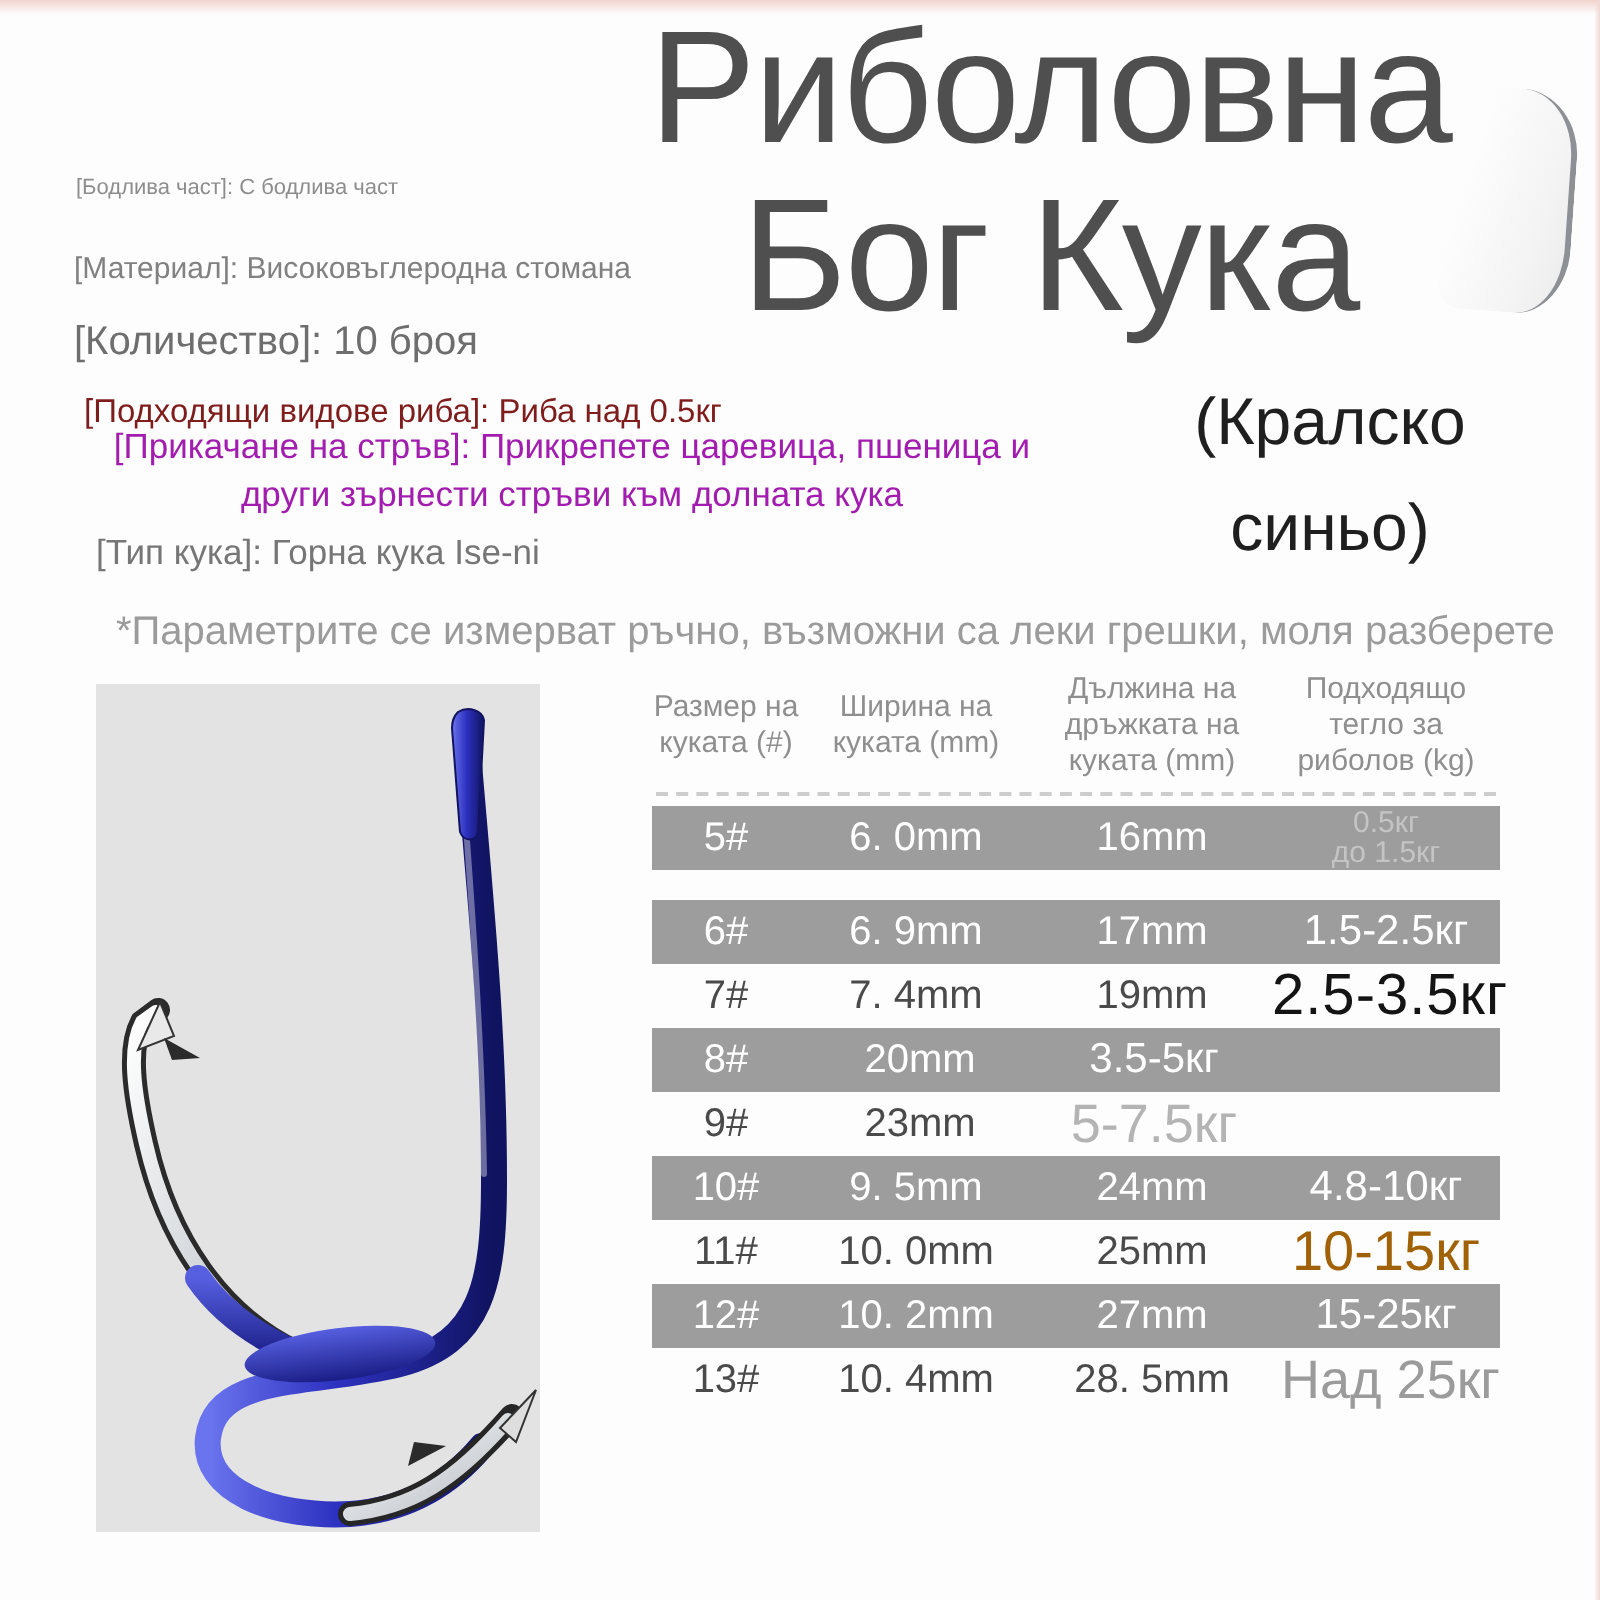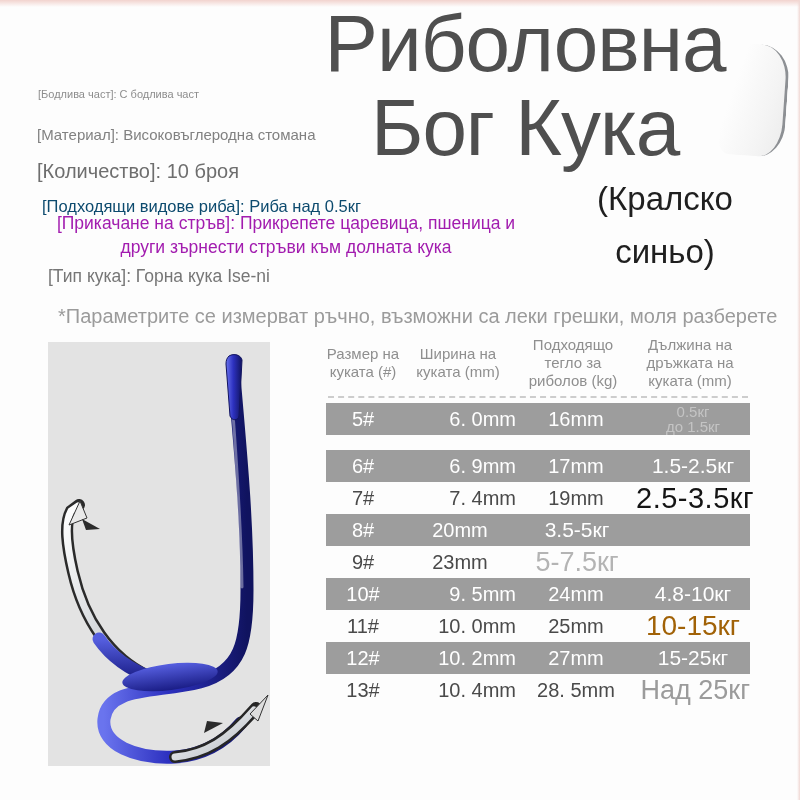--- a/index.html
+++ b/index.html
@@ -10,35 +10,35 @@
   }
   
   .top-strip{position:absolute;left:0;top:0;width:800px;height:7px;
     background:linear-gradient(to bottom,#f2d3ce,rgba(255,255,255,0));}
   .right-strip{position:absolute;right:0;top:0;width:3px;height:800px;
     background:linear-gradient(to left,#f0d8d4,rgba(255,255,255,0));}
 
   
   .title{position:absolute;left:255px;top:2px;width:540px;text-align:center;
     color:#4f4f4f;font-size:80px;line-height:84px;letter-spacing:-1px;}
-  .subtitle{position:absolute;left:556px;top:172px;width:218px;text-align:center;
+  .subtitle{position:absolute;left:556px;top:184px;width:218px;text-align:center;
     color:#1f1f1f;font-size:33px;line-height:53px;}
 
   
   .pack-edge{position:absolute;left:722px;top:44px;width:62px;height:112px;
     background:linear-gradient(105deg,rgba(255,255,255,0) 25%,#f4f4f4 70%,#ececec);
     border-right:3px solid #8d9094;border-radius:10px 45% 40% 12px/10px 30% 30% 12px;
     transform:rotate(4deg);}
 
   
   .spec{position:absolute;color:#7d7d7d;white-space:nowrap;}
   .sp1{left:38px;top:88px;font-size:11px;color:#8d8d8d;}
   .sp2{left:37px;top:126px;font-size:15px;color:#818181;}
   .sp3{left:37px;top:160px;font-size:20px;color:#6e6e6e;}
-  .sp4{left:42px;top:197px;font-size:16.5px;color:#0c4a6e;}
+  .sp4{left:42px;top:197px;font-size:16.5px;color:#7f1d1d;}
   .sp5{left:40px;top:211px;width:492px;font-size:17.5px;line-height:24px;
        color:#a21caf;text-align:center;white-space:normal;}
   .sp6{left:48px;top:266px;font-size:17.5px;color:#767676;}
   .disclaimer{position:absolute;left:58px;top:305px;font-size:20px;color:#9b9b9b;white-space:nowrap;}
 
   
   .hook-box{position:absolute;left:48px;top:342px;width:222px;height:424px;background:#e3e3e3;}
   .hook-box svg{display:block;width:100%;height:100%;}
 
   
@@ -46,21 +46,21 @@
   .thead{display:flex;align-items:center;min-height:58px;
     color:#8f8f8f;font-size:15px;line-height:18px;text-align:center;}
   .hc{flex:none;}
   .hc1{width:74px;}.hc2{width:116px;}.hc3{width:120px;}.hc4{width:114px;}
   .dash{border-top:2px dashed #cdcdcd;margin:4px 2px 5px 2px;}
   .row{display:flex;align-items:center;height:32px;text-align:center;font-size:20px;}
   .row.gray{background:#9d9d9d;color:#ffffff;}
   .row.white{background:transparent;color:#4a4a4a;}
   .gap{height:15px;}
   .c{flex:none;}
-  .c1{width:74px;}.c2{width:116px;text-align:right;}.c3{width:120px;}.c4{width:114px;}
+  .c1{width:74px;}.c2{width:116px;}.c3{width:120px;}.c4{width:114px;}
   
   .wt-a{font-size:15px;line-height:15px;color:#c4c4c4;}
   .wt-a span{display:block;}
   .wt-b{font-size:21px;color:#ffffff;}
   .wt-c{font-size:29px;color:#141414;letter-spacing:0.5px;white-space:nowrap;}
   .wt-d{font-size:27px;color:#b4b4b4;white-space:nowrap;}
   .wt-e{font-size:28px;color:#a16207;white-space:nowrap;}
   .wt-f{font-size:27px;color:#9b9b9b;white-space:nowrap;text-align:right;}
 </style>
 </head>
@@ -120,22 +120,22 @@
     <path d="M156,391 L175,381 L159,379 Z" fill="#2b2b2b"></path>
 
     <path d="M181,14 C186,11 193,13 194,18 L191,74 C190,79 184,79 182,74 L178,22 C178,18 179,16 181,14 Z" fill="url(#bg1)" stroke="#12145f" stroke-width="1"></path>
   </svg>
 </div>
 
 <div class="spec-table">
   <div class="thead">
     <div class="hc hc1">Размер на куката (#)</div>
     <div class="hc hc2">Ширина на куката (mm)</div>
+    <div class="hc hc3">Дължина на дръжката на куката (mm)</div>
     <div class="hc hc4">Подходящо тегло за риболов (kg)</div>
-    <div class="hc hc3">Дължина на дръжката на куката (mm)</div>
   </div>
   <div class="dash"></div>
 
   <div class="row gray">
     <span class="c c1">5#</span>
     <span class="c c2">6. 0mm</span>
     <span class="c c3">16mm</span>
     <span class="c c4 wt-a">
         <span>0.5кг</span>
         <span>до 1.5кг</span>

